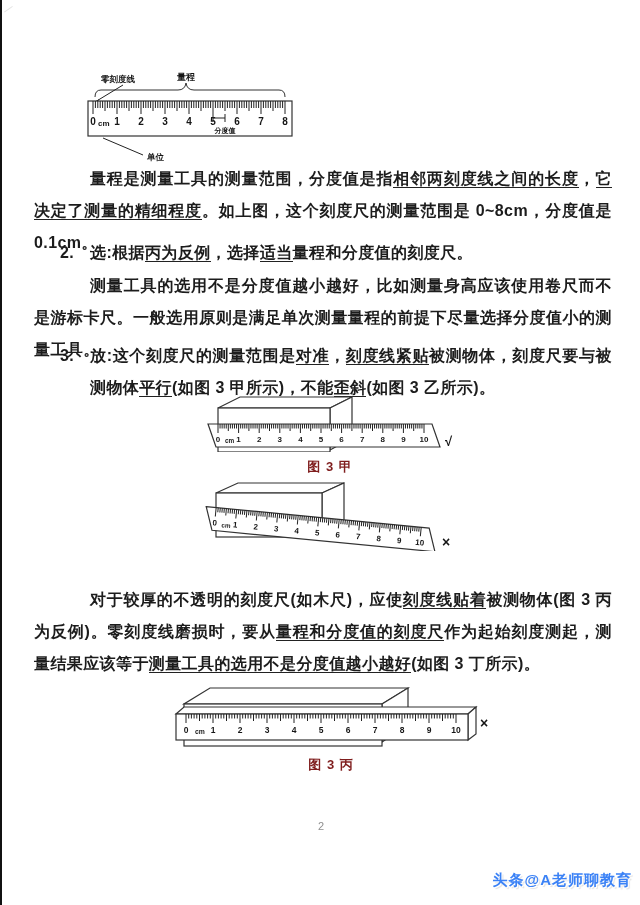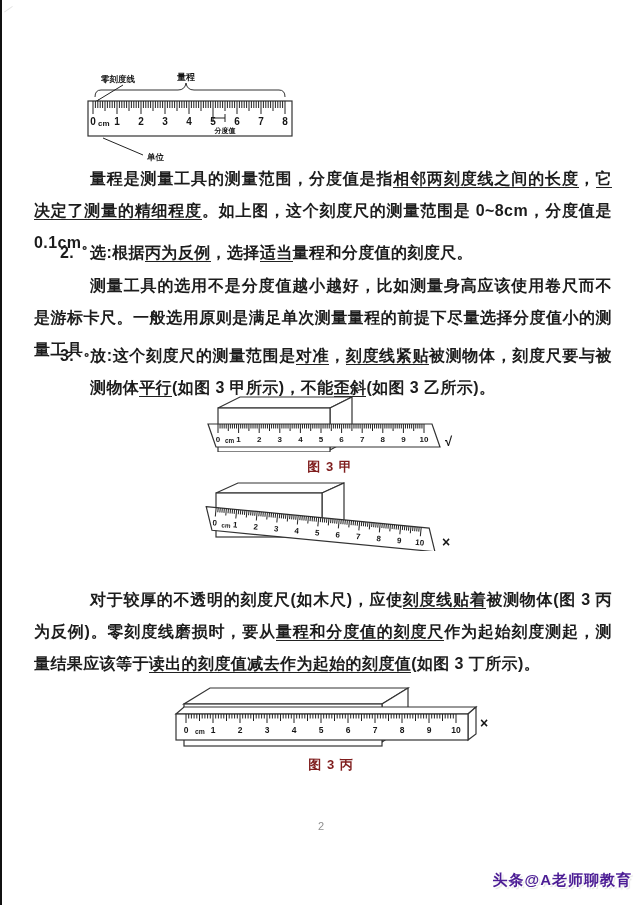--- a/index.html
+++ b/index.html
@@ -30,21 +30,21 @@
   svg text { fill:#161616; font-family:"Liberation Sans",sans-serif; font-weight:700; }
   svg .shape { fill:#ffffff; stroke:#333; stroke-width:1.2; }
   svg .thin  { fill:none; stroke:#333; stroke-width:1; }
   .pagenum {
     position:absolute; top:820px; left:0; width:100%; text-align:center;
     font-size:11px; color:#8f8f8f; font-weight:400;
   }
   .watermark {
     position:absolute; top:871px; right:8px;
     font-size:15px; font-weight:700; letter-spacing:1px;
-    color:#4c1d95; text-shadow:1px 1px 0 #ffffff, 2px 2px 1px #e2e2e2;
+    color:#3b82f6; text-shadow:1px 1px 0 #ffffff, 2px 2px 1px #e2e2e2;
   }
 </style>
 </head>
 <body>
 
 <div class="page">
 
   <div class="corner-artifact"></div>
 
   <div style="position:absolute;left:83px;top:70px;">
@@ -420,21 +420,21 @@
             <text x="158.20000000000002" y="44" text-anchor="middle" font-size="8">7</text>
             <text x="178.8" y="44" text-anchor="middle" font-size="8">8</text>
             <text x="199.4" y="44" text-anchor="middle" font-size="8">9</text>
             <text x="220" y="44" text-anchor="middle" font-size="8">10</text>
           </g>
       </g>
       <text x="240" y="66" font-size="14" font-weight="400">×</text>
     </svg>
   </div>
 
-  <p class="txt indent" style="top:584px;"><span>对于较厚的不透明的刻度尺(如木尺)，应使</span><span class="u">刻度线贴着</span><span>被测物体(图 3 丙为反例)。零刻度线磨损时，要从</span><span class="u">量程和分度值的刻度尺</span><span>作为起始刻度测起，测量结果应该等于</span><span class="u">读出的刻度值减去作为起始的刻度值</span><span>(如图 3 丁所示)。</span></p>
+  <p class="txt indent" style="top:584px;"><span>对于较厚的不透明的刻度尺(如木尺)，应使</span><span class="u">刻度线贴着</span><span>被测物体(图 3 丙为反例)。零刻度线磨损时，要从</span><span class="u">量程和分度值的刻度尺</span><span>作为起始刻度测起，测量结果应该等于</span><span class="u">测量工具的选用不是分度值越小越好</span><span>(如图 3 丁所示)。</span></p>
 
   <div class="fig" style="left:170px;top:684px;width:318px;">
     <svg width="318" height="66" viewBox="0 0 318 66">
       <polygon class="shape" points="12,20 210,20 236,4 38,4"></polygon>
       <polygon class="shape" points="210,20 236,4 236,40 210,58"></polygon>
       <rect class="shape" x="12" y="20" width="198" height="42"></rect>
       <polygon class="shape" points="4,30 296,30 304,23 12,23"></polygon>
       <polygon class="shape" points="296,30 304,23 304,50 296,56"></polygon>
       <rect class="shape" x="4" y="30" width="292" height="26"></rect>
       <g id="fig2-ticks">

